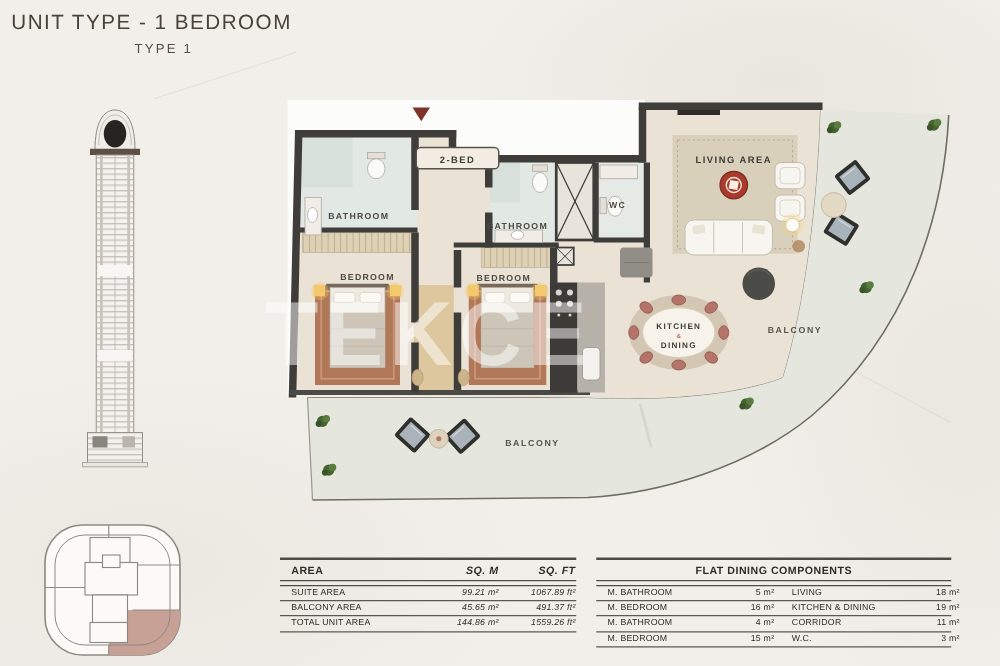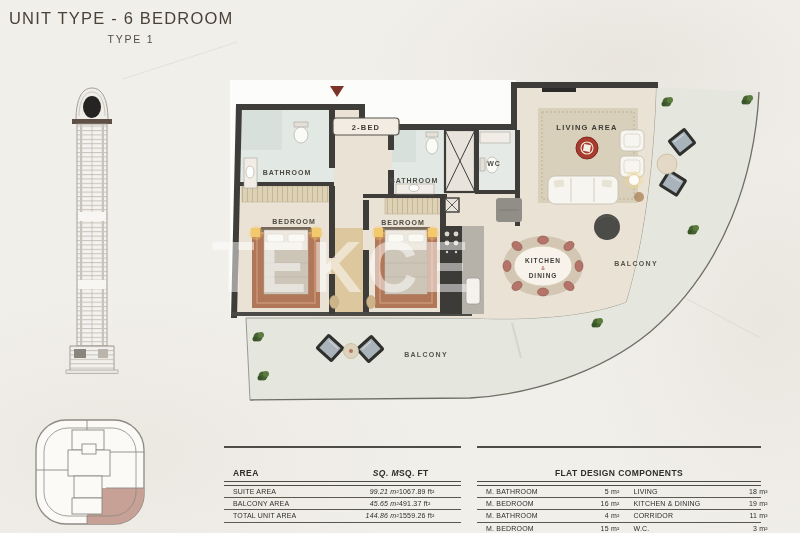--- a/index.html
+++ b/index.html
@@ -25,50 +25,50 @@
   .watermark{
     position:absolute;left:212px;top:232px;width:322px;overflow:hidden;
     font-size:70px;font-weight:800;letter-spacing:5px;line-height:1;
     color:rgba(255,255,255,.5);white-space:nowrap;pointer-events:none;
     transform:scaleY(1.04);
   }
   
   .tbl{position:absolute;color:#2e2d2a;}
   .tbl .head{
     border-top:2px solid #4e4c46;border-bottom:1.2px solid #4e4c46;
-    display:flex;align-items:center;padding:20px 0 3px 0;
+    display:flex;align-items:center;padding:3px 0 3px 0;
     font-size:8.5px;font-weight:700;letter-spacing:.4px;
   }
   .tbl .rows{margin-top:2.5px;border-top:1px solid #4e4c46;}
   .tbl .row{
     display:flex;align-items:center;border-bottom:1px solid #5b594f;
     font-size:7px;letter-spacing:.2px;padding:2.2px 0;font-weight:500;
   }
   .area-tbl{left:224px;top:446px;width:237px;}
   .area-tbl .c1{flex:0 0 40%;padding-left:9px;text-align:left;}
   .area-tbl .c2{flex:0 0 30%;text-align:right;font-style:italic;}
-  .area-tbl .c3{flex:0 0 26%;}
+  .area-tbl .c3{flex:0 0 26%;text-align:right;font-style:italic;}
   .comp-tbl{left:477px;top:446px;width:284px;}
   .comp-tbl .head{justify-content:center;}
   .comp-tbl .c1{flex:0 0 32%;padding-left:9px;text-align:left;}
   .comp-tbl .c2{flex:0 0 15%;text-align:right;}
   .comp-tbl .c3{flex:0 0 33%;padding-left:14px;text-align:left;}
   .comp-tbl .c4{flex:0 0 15%;text-align:right;box-sizing:border-box;padding-right:2px;}
   .planlabel{fill:#4c4a42;font-size:7px;letter-spacing:1px;font-weight:600;}
   .ballabel{fill:#565549;font-size:7px;letter-spacing:1.3px;font-weight:600;}
 </style>
 </head>
 <body>
 
 <div class="stage">
 
   <div class="vein" style="left:610px;top:300px;width:160px;height:1px;transform:rotate(28deg);"></div>
   <div class="vein" style="left:120px;top:60px;width:120px;height:1px;transform:rotate(-18deg);"></div>
 
-  <div class="title">UNIT TYPE - 6 BEDROOM</div>
+  <div class="title">UNIT TYPE - 1 BEDROOM</div>
   <div class="subtitle">TYPE 1</div>
 
   <svg viewBox="0 0 80 292" style="left:52px;top:86px;width:80px;height:292px">
     <defs>
       <pattern id="fl" width="6" height="4.4" patternUnits="userSpaceOnUse">
         <line x1="0" y1="0.6" x2="6" y2="0.6" stroke="#ada69d" stroke-width="0.7"></line>
       </pattern>
     </defs>
     <g>
       <path d="M24,34 C24,13 30,2 40,2 C50,2 56,13 56,34 Z" fill="#efede8" stroke="#8f8a82" stroke-width="0.8"></path>
@@ -385,21 +385,21 @@
       <div class="row">
         <div class="c1">TOTAL UNIT AREA</div>
         <div class="c2">144.86 m²</div>
         <div class="c3">1559.26 ft²</div>
       </div>
     </div>
   </div>
 
   <div class="tbl comp-tbl">
     <div class="head">
-      <div>FLAT DESIGN COMPONENTS</div>
+      <div>FLAT DINING COMPONENTS</div>
     </div>
     <div class="rows">
       <div class="row">
         <div class="c1">M. BATHROOM</div>
         <div class="c2">5 m²</div>
         <div class="c3">LIVING</div>
         <div class="c4">18 m²</div>
       </div>
       <div class="row">
         <div class="c1">M. BEDROOM</div>

